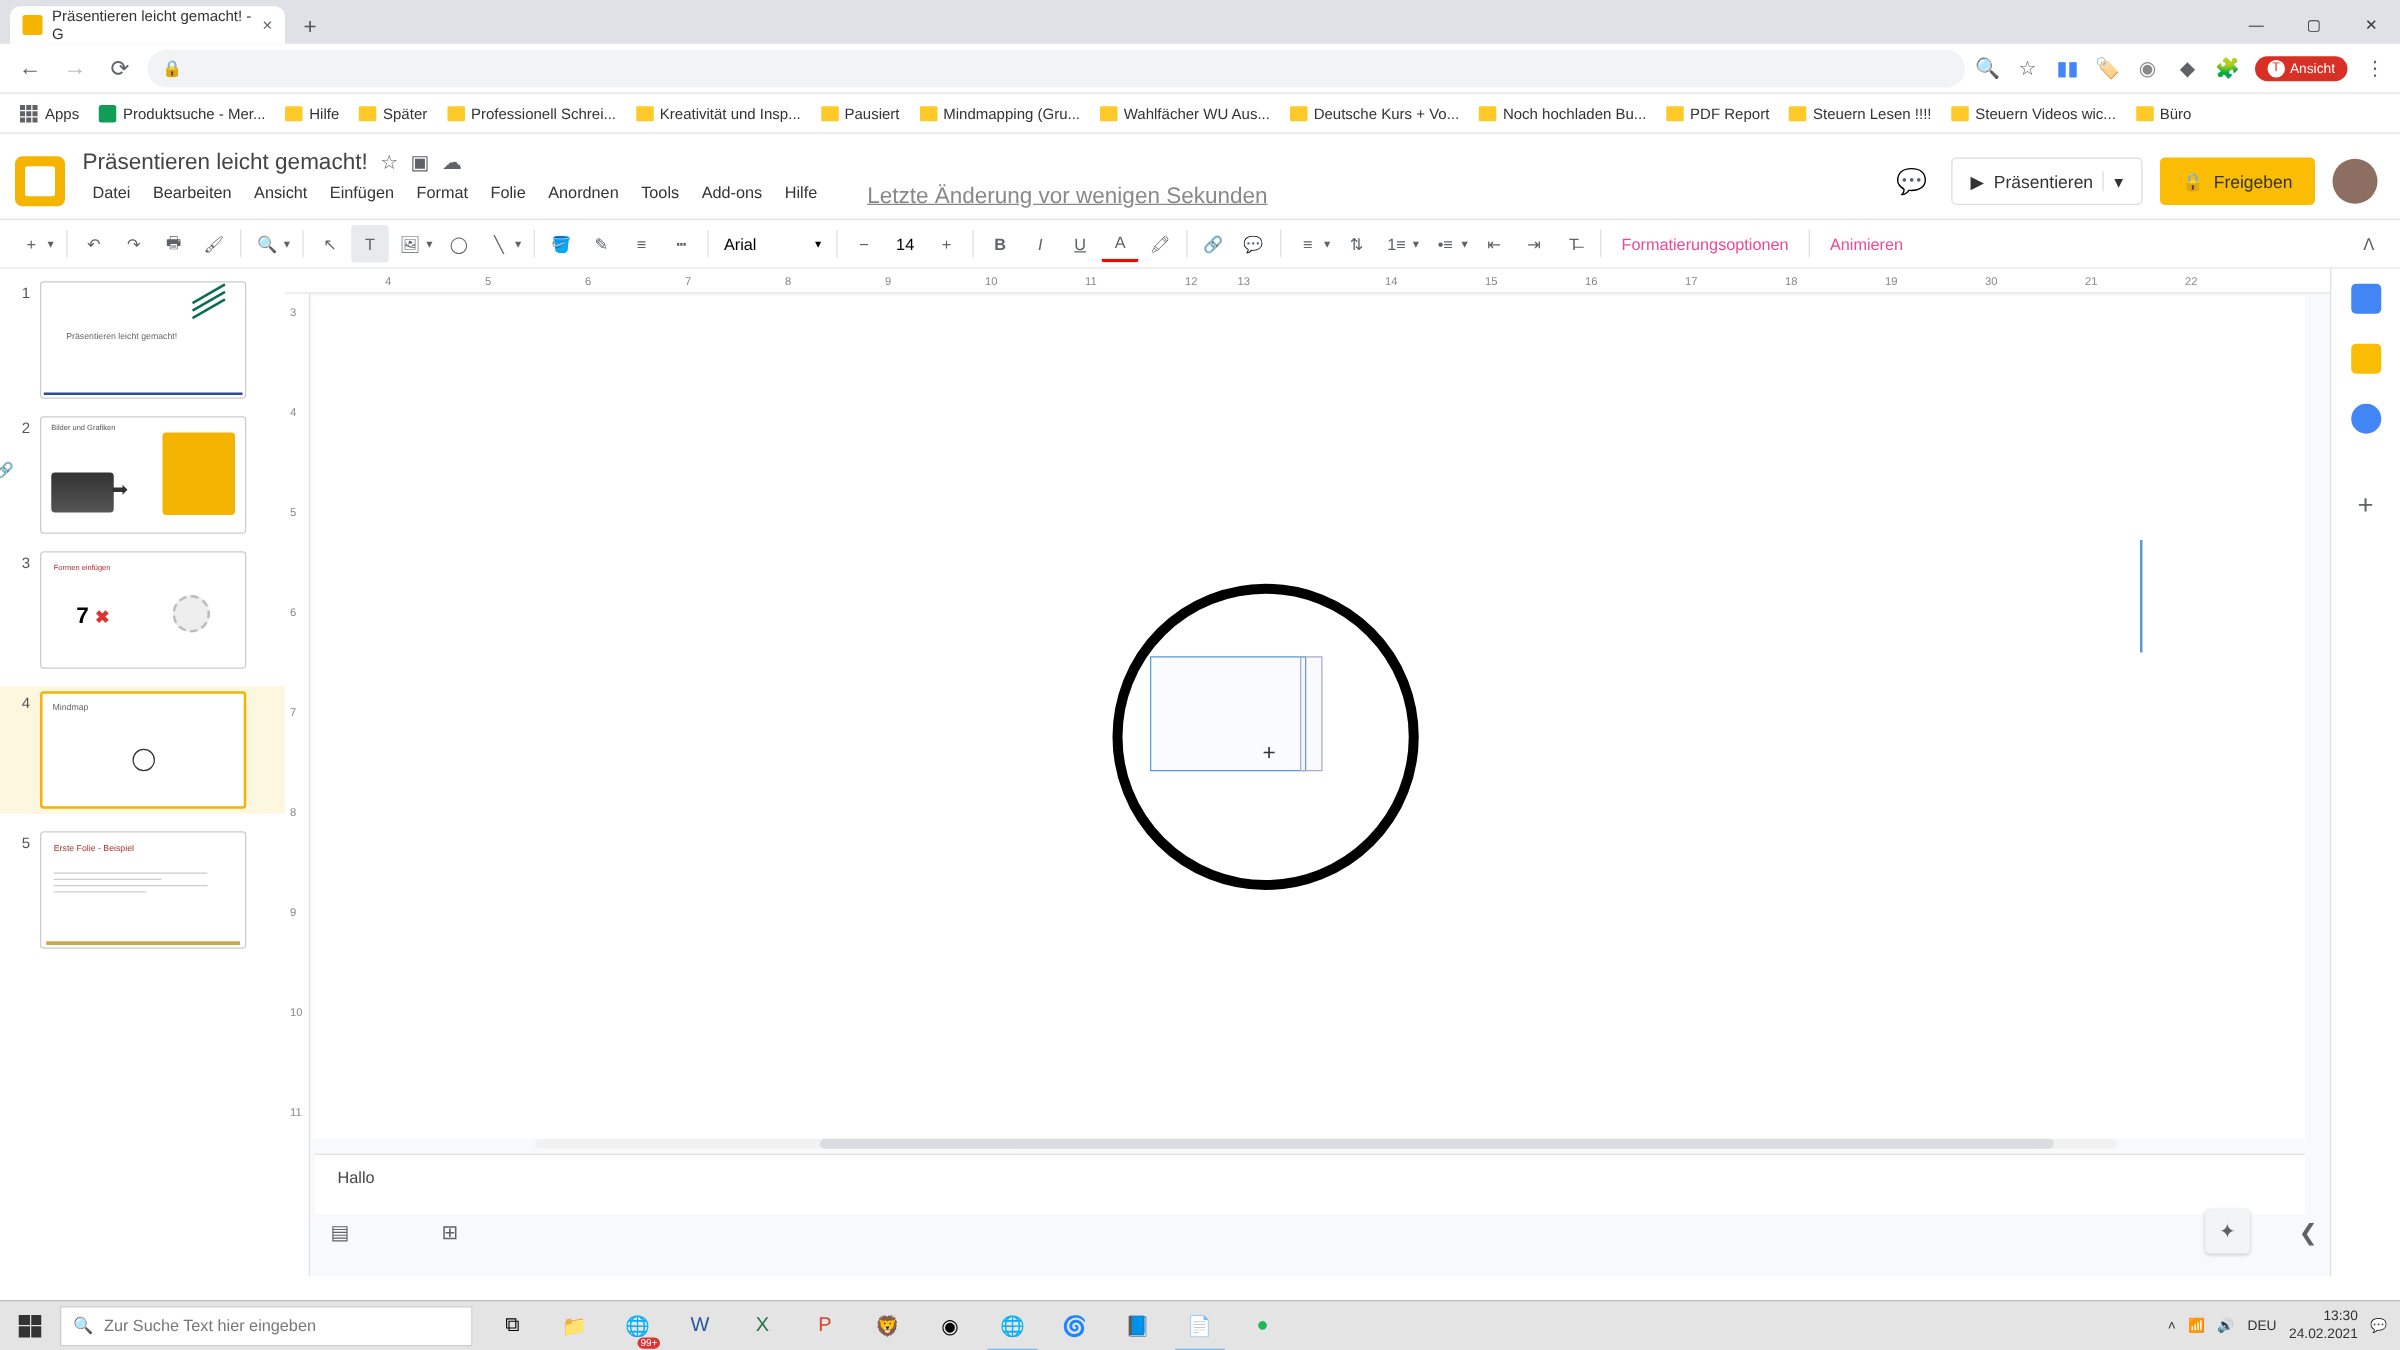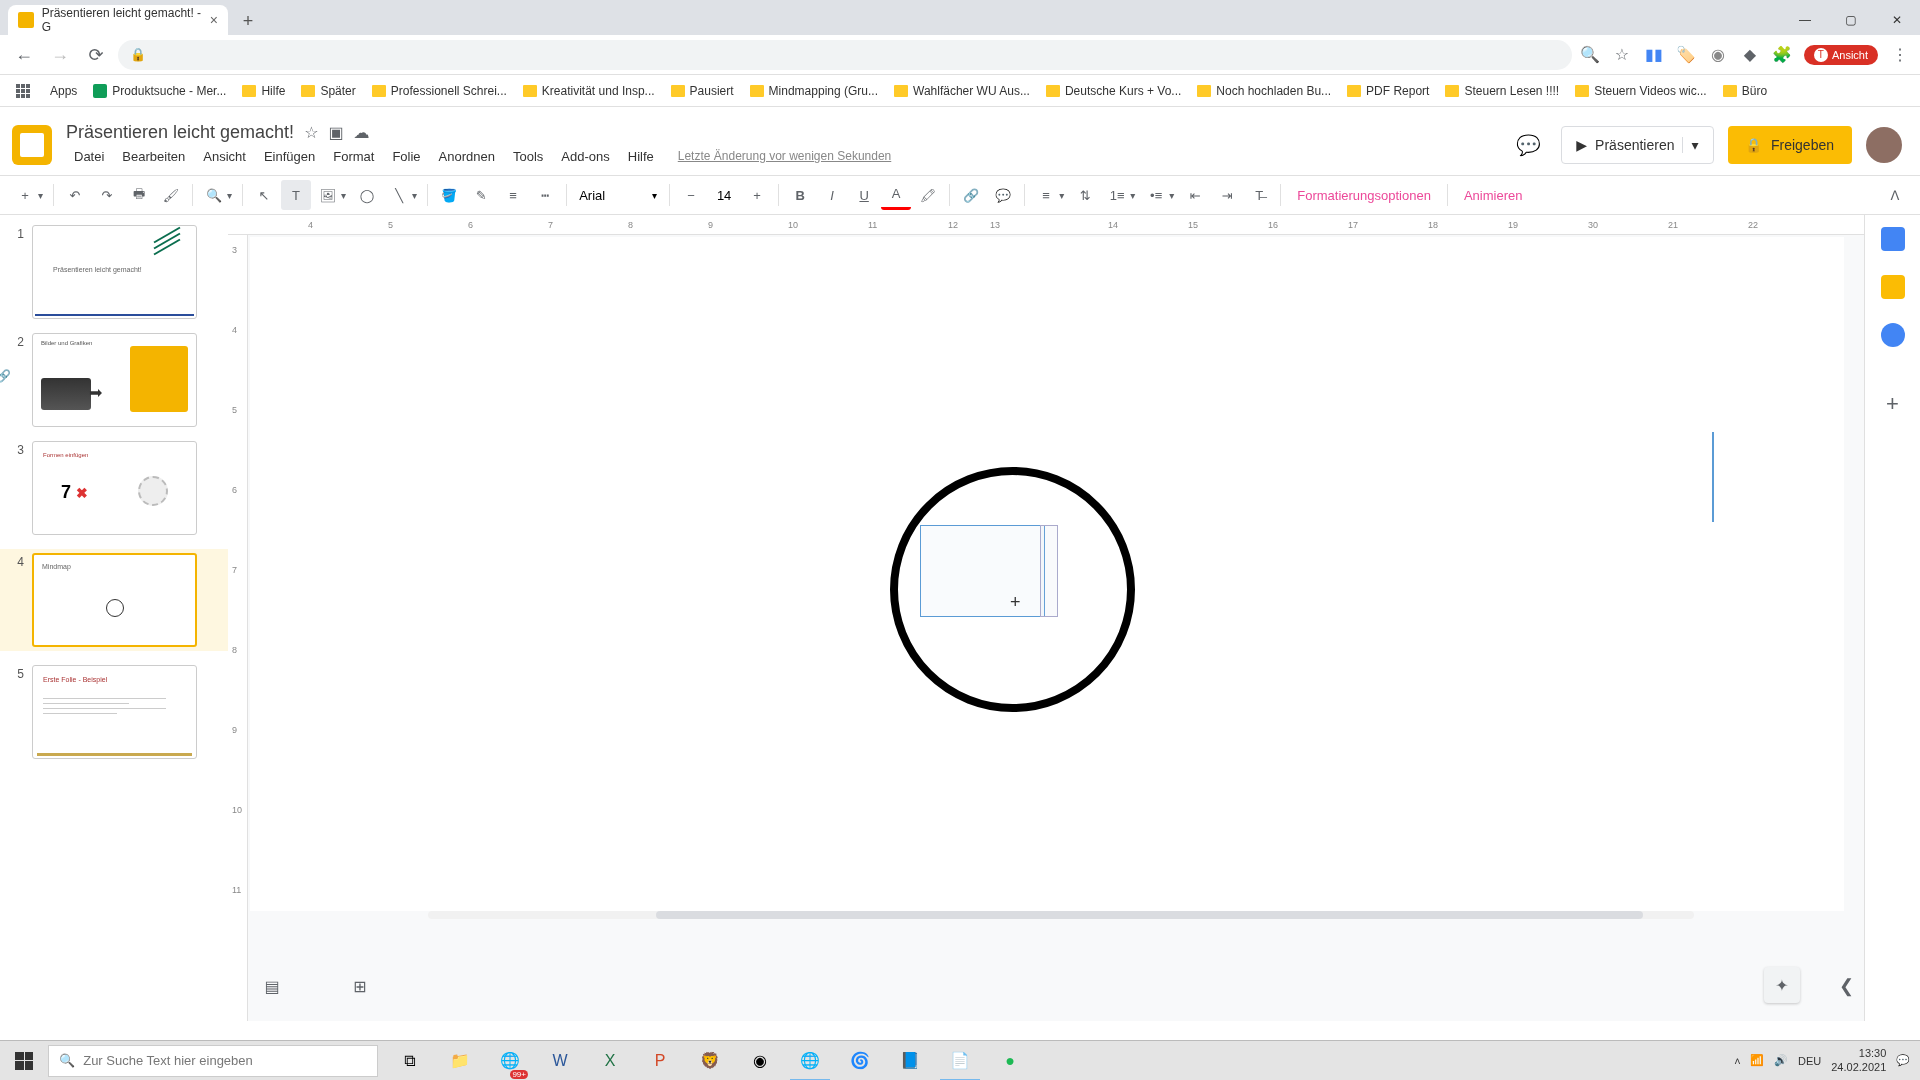--- a/index.html
+++ b/index.html
@@ -19,38 +19,38 @@
 .nav-btn { width: 28px; height: 28px; display: flex; align-items: center; justify-content: center; color: #5f6368; font-size: 18px; border-radius: 50%; }
 .nav-btn.disabled { color: #bbb; }
 .url-field { flex: 1; height: 30px; background: #f1f3f4; border-radius: 15px; display: flex; align-items: center; padding: 0 12px; font-size: 13px; color: #333; }
 .url-lock { margin-right: 8px; color: #5f6368; }
 .addr-icons { display: flex; gap: 12px; align-items: center; }
 .addr-icon { width: 20px; height: 20px; display: flex; align-items: center; justify-content: center; color: #5f6368; }
 .profile-badge { background: #d93025; color: #fff; border-radius: 14px; padding: 3px 10px; font-size: 11px; display: flex; align-items: center; gap: 4px; }
 
 
 .bookmarks { height: 32px; display: flex; align-items: center; padding: 0 10px; gap: 4px; border-bottom: 1px solid #e0e0e0; font-size: 12px; }
-.bm-apps { display: flex; align-items: center; gap: 20px; color: #333; padding: 4px 6px; }
+.bm-apps { display: flex; align-items: center; gap: 6px; color: #333; padding: 4px 6px; }
 .bm-grid { width: 14px; height: 14px; display: grid; grid-template-columns: repeat(3,1fr); gap: 1px; }
 .bm-grid span { background: #5f6368; }
 .bm-item { display: flex; align-items: center; gap: 5px; padding: 4px 6px; color: #333; white-space: nowrap; }
 .bm-folder { width: 14px; height: 12px; background: #ffca28; border-radius: 1px; }
 .bm-icon-g { width: 14px; height: 14px; background: #0f9d58; border-radius: 2px; }
 
 
 .app-header { height: 68px; display: flex; align-items: center; padding: 8px 18px 0 12px; }
 .app-logo { width: 40px; height: 40px; background: #f4b400; border-radius: 6px; margin-right: 14px; position: relative; }
 .app-logo::after { content: ''; position: absolute; inset: 8px; background: #fff; border-radius: 2px; }
 .doc-area { flex: 1; }
 .doc-title-row { display: flex; align-items: center; gap: 10px; }
 .doc-title { font-size: 18px; color: #444; }
 .doc-star, .doc-move, .doc-cloud { color: #5f6368; font-size: 16px; }
 .menubar { display: flex; gap: 2px; margin-top: 2px; font-size: 13px; color: #333; }
 .menubar span { padding: 4px 8px; }
-.last-edit { color: #888; text-decoration: underline; font-size: 12px; margin-left: 6px; padding: 4px 0; }
+.last-edit { color: #888; text-decoration: underline; font-size: 18px; margin-left: 22px; padding: 4px 0; }
 .header-actions { display: flex; align-items: center; gap: 14px; }
 .comment-btn { width: 36px; height: 36px; display: flex; align-items: center; justify-content: center; color: #5f6368; font-size: 20px; }
 .present-btn { border: 1px solid #dadce0; border-radius: 4px; height: 38px; display: flex; align-items: center; padding: 0 14px; gap: 8px; font-size: 14px; color: #333; }
 .present-drop { border-left: 1px solid #dadce0; padding-left: 8px; }
 .share-btn { background: #fbbc04; border-radius: 4px; height: 38px; padding: 0 18px; display: flex; align-items: center; gap: 8px; font-size: 14px; font-weight: 500; color: #333; }
 .avatar { width: 36px; height: 36px; border-radius: 50%; background: #8d6e63; }
 
 
 .toolbar { height: 40px; border-top: 1px solid #e0e0e0; border-bottom: 1px solid #e0e0e0; display: flex; align-items: center; padding: 0 10px; gap: 2px; font-size: 13px; }
 .tb-btn { width: 30px; height: 30px; display: flex; align-items: center; justify-content: center; color: #5f6368; border-radius: 3px; }
@@ -446,20 +446,21 @@
     <div class="slide-canvas">
       <div class="big-circle"></div>
       <div class="text-rect"></div>
       <div class="ghost-rect"></div>
       <div class="crosshair">+</div>
       <div class="scroll-indicator"></div>
     </div>
     <div class="hscroll">
         <div class="hscroll-thumb"></div>
       </div>
+    <div class="notes"><span>Hallo</span></div>
     <div class="bottom-bar">
       <div class="view-bars">▤</div>
       <div class="view-grid">⊞</div>
       <div class="explore-btn">✦</div>
       <div class="nav-arrow">❮</div>
     </div>
   </div>
 
   <div class="side-panel">
     <div class="sp-icon sp-cal"></div>

